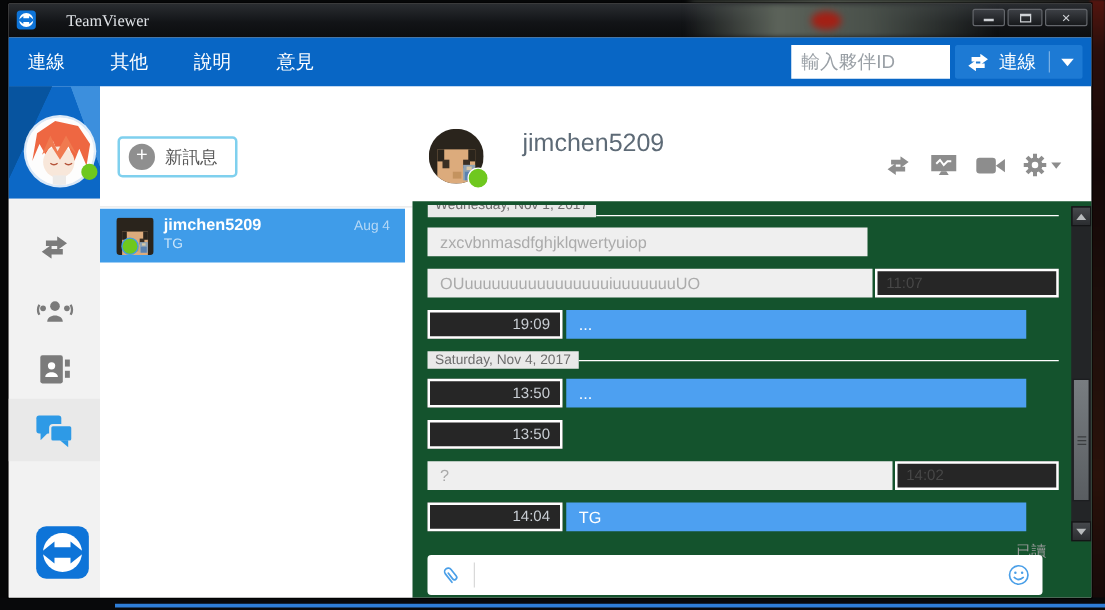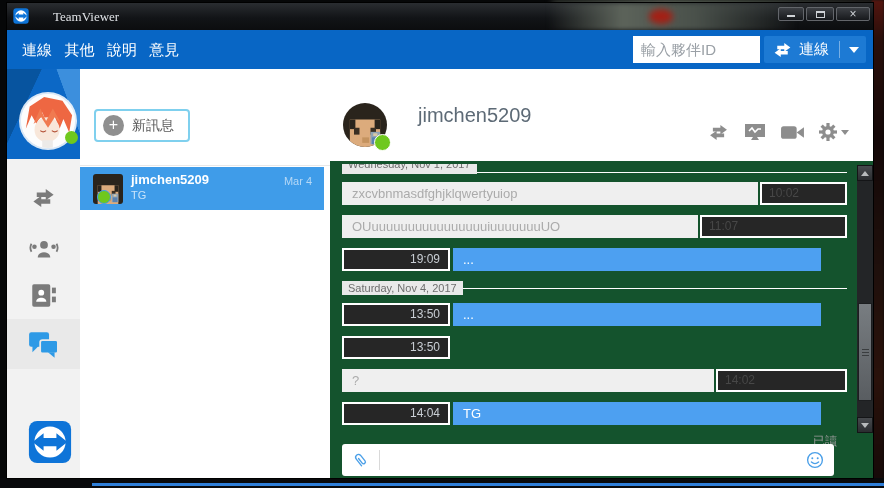--- a/index.html
+++ b/index.html
@@ -35,21 +35,21 @@
   .win-btn{position:absolute;top:4px;height:14px;border:1px solid #63666b;border-radius:2px;
     background:linear-gradient(180deg,#3c3f44,#17191c);box-sizing:border-box;
     display:flex;align-items:center;justify-content:center;}
   .btn-min{left:771px;width:26px;} .btn-max{left:799px;width:28px;} .btn-close{left:829px;width:34px;}
   .glyph-min{width:8px;height:2px;background:#cfd2d6;margin-top:4px;}
   .glyph-max{width:9px;height:7px;border:1px solid #cfd2d6;border-top-width:2px;box-sizing:border-box;}
   .glyph-close{color:#cfd2d6;font-size:12px;line-height:10px;}
 
   
   .menubar{position:absolute;left:0;top:27px;right:0;height:39px;background:#0866c5;}
-  .menu-item{display:inline-block;color:#fff;font-size:15px;line-height:39px;margin-left:8px;cursor:default;}
+  .menu-item{display:inline-block;color:#fff;font-size:15px;line-height:39px;margin-left:32px;cursor:default;}
   .menu-item:first-child{margin-left:15px;}
   .partner-input{position:absolute;left:626px;top:6px;width:127px;height:27px;border:none;
     background:#fff;font-size:15px;padding:0 8px;box-sizing:border-box;color:#4d7c0f;}
   .partner-input::placeholder{color:#9aa0a6;}
   .connect-group{position:absolute;left:757px;top:6px;width:102px;height:27px;background:#1d7ad4;
     border-radius:2px;display:flex;align-items:center;}
   .connect-label{color:#fff;font-size:15px;margin-left:6px;}
   .connect-divider{width:1px;height:17px;background:rgba(255,255,255,.4);margin-left:10px;}
   .chevron-down{width:0;height:0;border-left:5px solid transparent;border-right:5px solid transparent;
     border-top:6px solid #fff;margin-left:9px;}
@@ -263,21 +263,21 @@
           <rect x="20" y="18" width="4" height="5" fill="#3a2f23"></rect>
           <rect x="14" y="25" width="5" height="4" fill="#c4935f"></rect>
           <rect x="20" y="21" width="7" height="9" fill="#8fa3b5"></rect>
           <rect x="21" y="25" width="5" height="5" fill="#5a82b0"></rect>
           <rect x="22" y="22" width="3" height="2" fill="#d9c9a5"></rect>
         </svg>
       </div>
       <div class="status-dot item-dot"></div>
       <span class="chat-item-name">jimchen5209</span>
       <span class="chat-item-sub">TG</span>
-      <span class="chat-item-date">Mar 4</span>
+      <span class="chat-item-date">Aug 4</span>
     </div>
   </div>
 
   <div class="chat-panel">
     <div class="chat-header">
       <div class="chat-header-avatar">
         <svg viewBox="0 0 32 32" width="44" height="44">
           <rect x="0" y="0" width="32" height="32" fill="#2a241c"></rect>
           <rect x="5" y="12" width="22" height="20" fill="#dcab7c"></rect>
           <rect x="5" y="12" width="4" height="7" fill="#2a241c"></rect>
@@ -330,22 +330,21 @@
 
     <div class="messages">
       <div id="message-list">
           <div class="date-row clipped">
             <div class="clip-wrap" style="flex: 0 0 auto;">
               <span class="date-chip">Wednesday, Nov 1, 2017</span>
             </div>
             <div class="date-line" style="height: 8px;"></div>
           </div>
           <div class="msg-row">
-            <div class="bubble in-bubble" style="width: 416px;">zxcvbnmasdfghjklqwertyuiop</div>
-            <div class="ts-box ts-in">10:02</div>
+            <div class="bubble in-bubble" style="width: 352px;">zxcvbnmasdfghjklqwertyuiop</div>
           </div>
           <div class="msg-row">
             <div class="bubble in-bubble" style="width: 356px;">OUuuuuuuuuuuuuuuuuiuuuuuuuUO</div>
             <div class="ts-box ts-in">11:07</div>
           </div>
           <div class="msg-row">
             <div class="ts-box ts-out">19:09</div>
             <div class="bubble out-bubble">...</div>
           </div>
           <div class="date-row">

